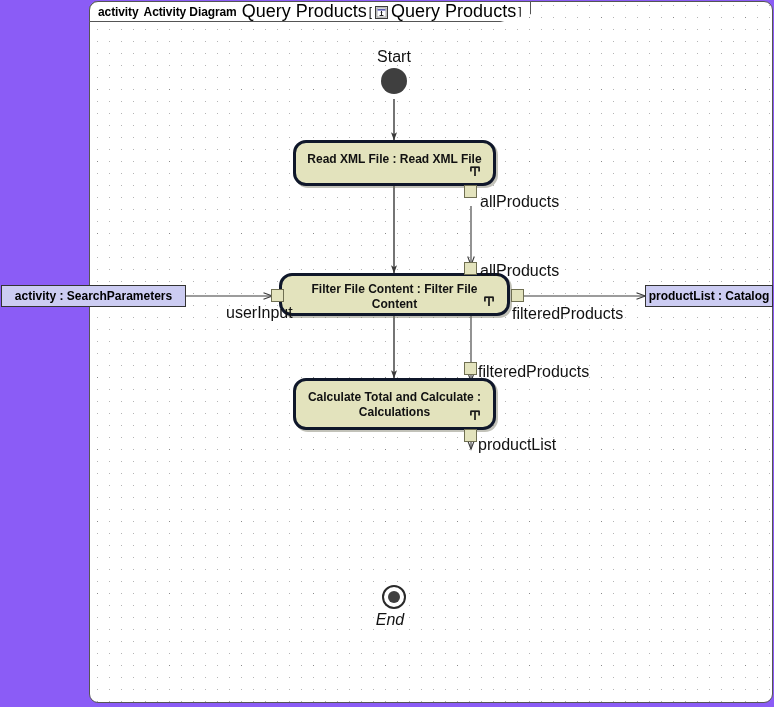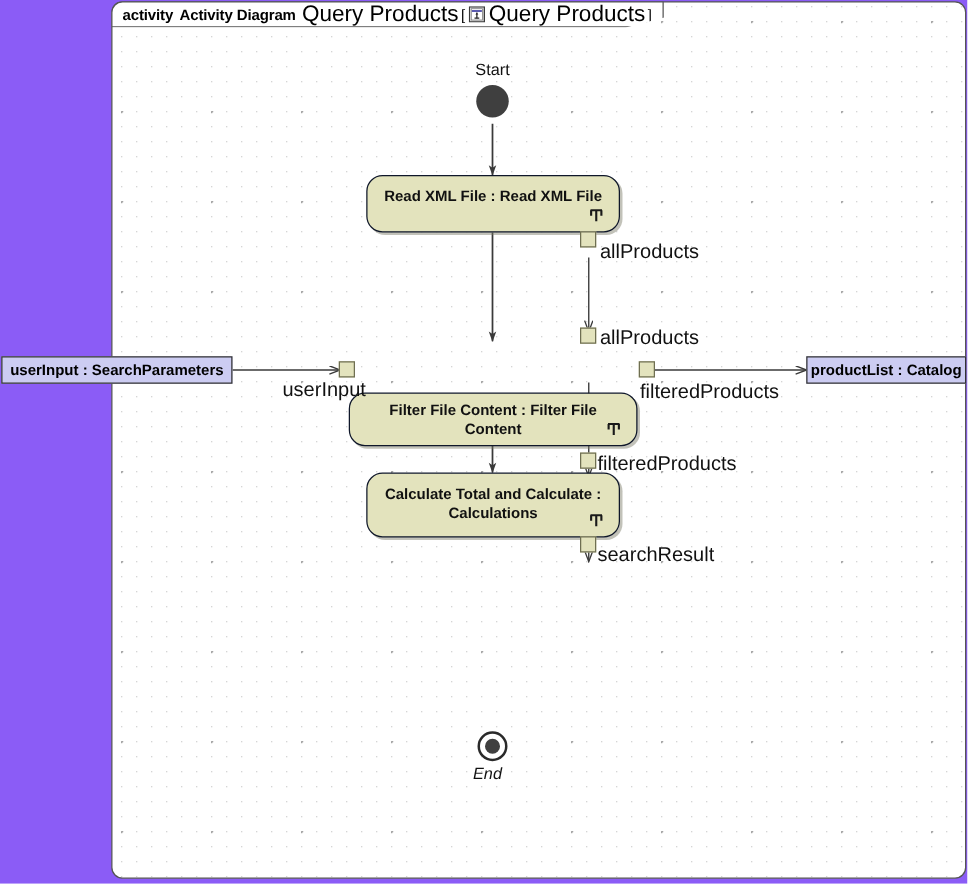--- a/index.html
+++ b/index.html
@@ -73,21 +73,21 @@
     margin: 0 3px 0 1px;
     display: inline-block;
     vertical-align: middle;
     flex: none;
   }
 
   
   .activity {
     position: absolute;
     background: #e3e3bd;
-    border: 1px solid #0f172a;
+    border: 3px solid #0f172a;
     border-radius: 13px;
     box-sizing: border-box;
     box-shadow: 2px 2px 0 rgba(120,120,100,0.45);
     z-index: 4;
   }
   .activity .title {
     position: absolute;
     left: 8px;
     right: 8px;
     top: 9px;
@@ -147,21 +147,21 @@
     position: absolute;
     left: 4px;
     top: 4px;
     width: 12px;
     height: 12px;
     border-radius: 50%;
     background: #3f3f3f;
   }
   .node-caption {
     position: absolute;
-    font-size: 13px;
+    font-size: 16px;
     color: #111111;
     white-space: nowrap;
     text-align: center;
   }
 
   
   .pin {
     position: absolute;
     width: 13px;
     height: 13px;
@@ -256,21 +256,21 @@
       </svg>
     </span>
   </div>
 
   <div class="pin" style="left:464px; top:185px;"></div>
   <div class="pin-label" style="left:480px; top:193px;">allProducts</div>
 
   <div class="pin" style="left:464px; top:262px;"></div>
   <div class="pin-label" style="left:480px; top:262px;">allProducts</div>
 
-  <div class="activity" style="left:279px; top:273px; width:231px; height:43px;margin-top:41px;">
+  <div class="activity" style="left:279px; top:273px; width:231px; height:43px;">
     <div class="title" style="top:6px;">Filter File Content : Filter File Content</div>
     <span class="rake-icon">
       <svg width="14" height="13" viewBox="0 0 14 13">
         <path d="M7 3.2 L7 12" stroke="#1a1a1a" stroke-width="1.7"></path>
         <path d="M2.4 3.2 L11.6 3.2" stroke="#1a1a1a" stroke-width="1.7"></path>
         <path d="M2.9 3.2 L2.9 7.6" stroke="#1a1a1a" stroke-width="1.7"></path>
         <path d="M11.1 3.2 L11.1 7.6" stroke="#1a1a1a" stroke-width="1.7"></path>
       </svg>
     </span>
   </div>
@@ -290,24 +290,24 @@
       <svg width="14" height="13" viewBox="0 0 14 13">
         <path d="M7 3.2 L7 12" stroke="#1a1a1a" stroke-width="1.7"></path>
         <path d="M2.4 3.2 L11.6 3.2" stroke="#1a1a1a" stroke-width="1.7"></path>
         <path d="M2.9 3.2 L2.9 7.6" stroke="#1a1a1a" stroke-width="1.7"></path>
         <path d="M11.1 3.2 L11.1 7.6" stroke="#1a1a1a" stroke-width="1.7"></path>
       </svg>
     </span>
   </div>
 
   <div class="pin" style="left:464px; top:429px;"></div>
-  <div class="pin-label" style="left:478px; top:436px;">searchResult</div>
+  <div class="pin-label" style="left:478px; top:436px;">productList</div>
 
   <div class="objnode" style="left:1px; top:285px; width:185px; height:22px;">
-    <span>userInput : SearchParameters</span>
+    <span>activity : SearchParameters</span>
   </div>
 
   <div class="objnode" style="left:645px; top:285px; width:128px; height:22px;">
     <span>productList : Catalog</span>
   </div>
 
   <div class="final-node" style="left:382px; top:585px;"></div>
   <div class="node-caption" style="left:340px; top:611px; width:100px;font-style:italic;">End</div>
 
 </div>

